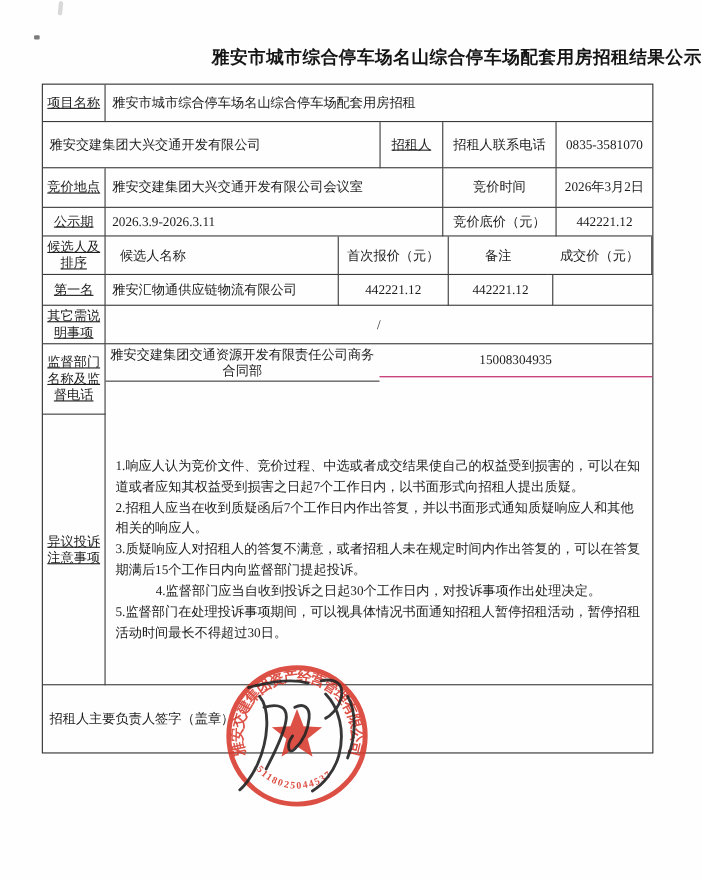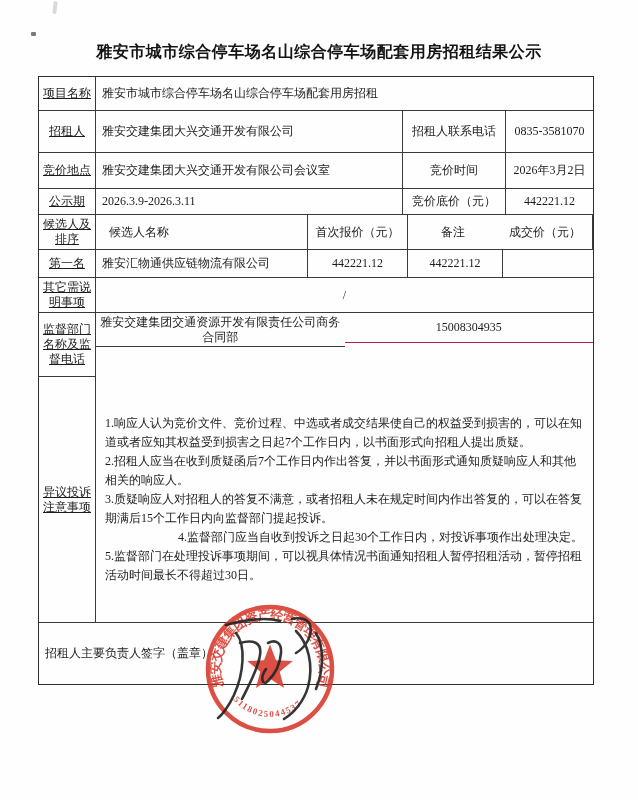--- a/index.html
+++ b/index.html
@@ -8,21 +8,21 @@
     background:#ffffff;
     font-family:"Liberation Serif","DejaVu Serif",serif;
     color:#1c1c1c;
     position:relative;
     overflow:hidden;
   }
   .page { position:absolute; inset:0; background:#fefefe; }
 
   .doc-title {
     position:absolute; top:42px; left:0; width:638px;
-    text-align:center; font-size:16px; font-weight:bold;
+    text-align:right; font-size:16px; font-weight:bold;
     letter-spacing:0.5px; color:#141414;
   }
 
   .smudge-a { position:absolute; left:53px; top:1px; width:4px; height:13px;
     background:#cfcfcf; transform:rotate(6deg); border-radius:2px; opacity:.8; }
   .smudge-b { position:absolute; left:31px; top:32px; width:5px; height:4px;
     background:#5a5a5a; border-radius:1px; opacity:.8; }
 
   .tbl {
     position:absolute; left:38px; top:76px; width:554px;
@@ -54,21 +54,21 @@
   .w95{width:95px;flex:none}
 
   .sub-col { flex:1; display:flex; flex-direction:row; }
   .sub-col .cell { border-right:none; width:100%; }
   .sub-top { height:34px; }
   .sub-bot { height:30px; border-bottom:1px solid #be185d; }
 
   .objection-text {
     flex:1; border-right:none;
     display:flex; flex-direction:column; justify-content:center;
-    align-items:flex-end; text-align:left;
+    align-items:center; text-align:left;
     padding:8px 10px 8px 9px;
   }
   .objection-text p { margin:0; font-size:12px; line-height:19px; }
 
   .name-cell { justify-content:flex-start; text-align:left; padding-left:13px; }
 
   .seal-wrap { position:absolute; left:197px; top:596px; width:146px; height:146px; z-index:6; }
   .sig-wrap  { position:absolute; left:196px; top:603px; width:165px; height:135px; z-index:7; }
 </style>
 </head>
@@ -82,22 +82,22 @@
   <div class="doc-title">雅安市城市综合停车场名山综合停车场配套用房招租结果公示</div>
 
   <div class="tbl">
 
     <div class="row">
       <div class="cell lab h34">项目名称</div>
       <div class="cell grow h34 left last">雅安市城市综合停车场名山综合停车场配套用房招租</div>
     </div>
 
     <div class="row">
+      <div class="cell w307 h42 left">雅安交建集团大兴交通开发有限公司</div>
       <div class="cell lab h42">招租人</div>
-      <div class="cell w307 h42 left">雅安交建集团大兴交通开发有限公司</div>
       <div class="cell w103 h42">招租人联系电话</div>
       <div class="cell grow h42 last">0835-3581070</div>
     </div>
 
     <div class="row">
       <div class="cell lab h36">竞价地点</div>
       <div class="cell w307 h36 left">雅安交建集团大兴交通开发有限公司会议室</div>
       <div class="cell w103 h36">竞价时间</div>
       <div class="cell grow h36 last">2026年3月2日</div>
     </div>

